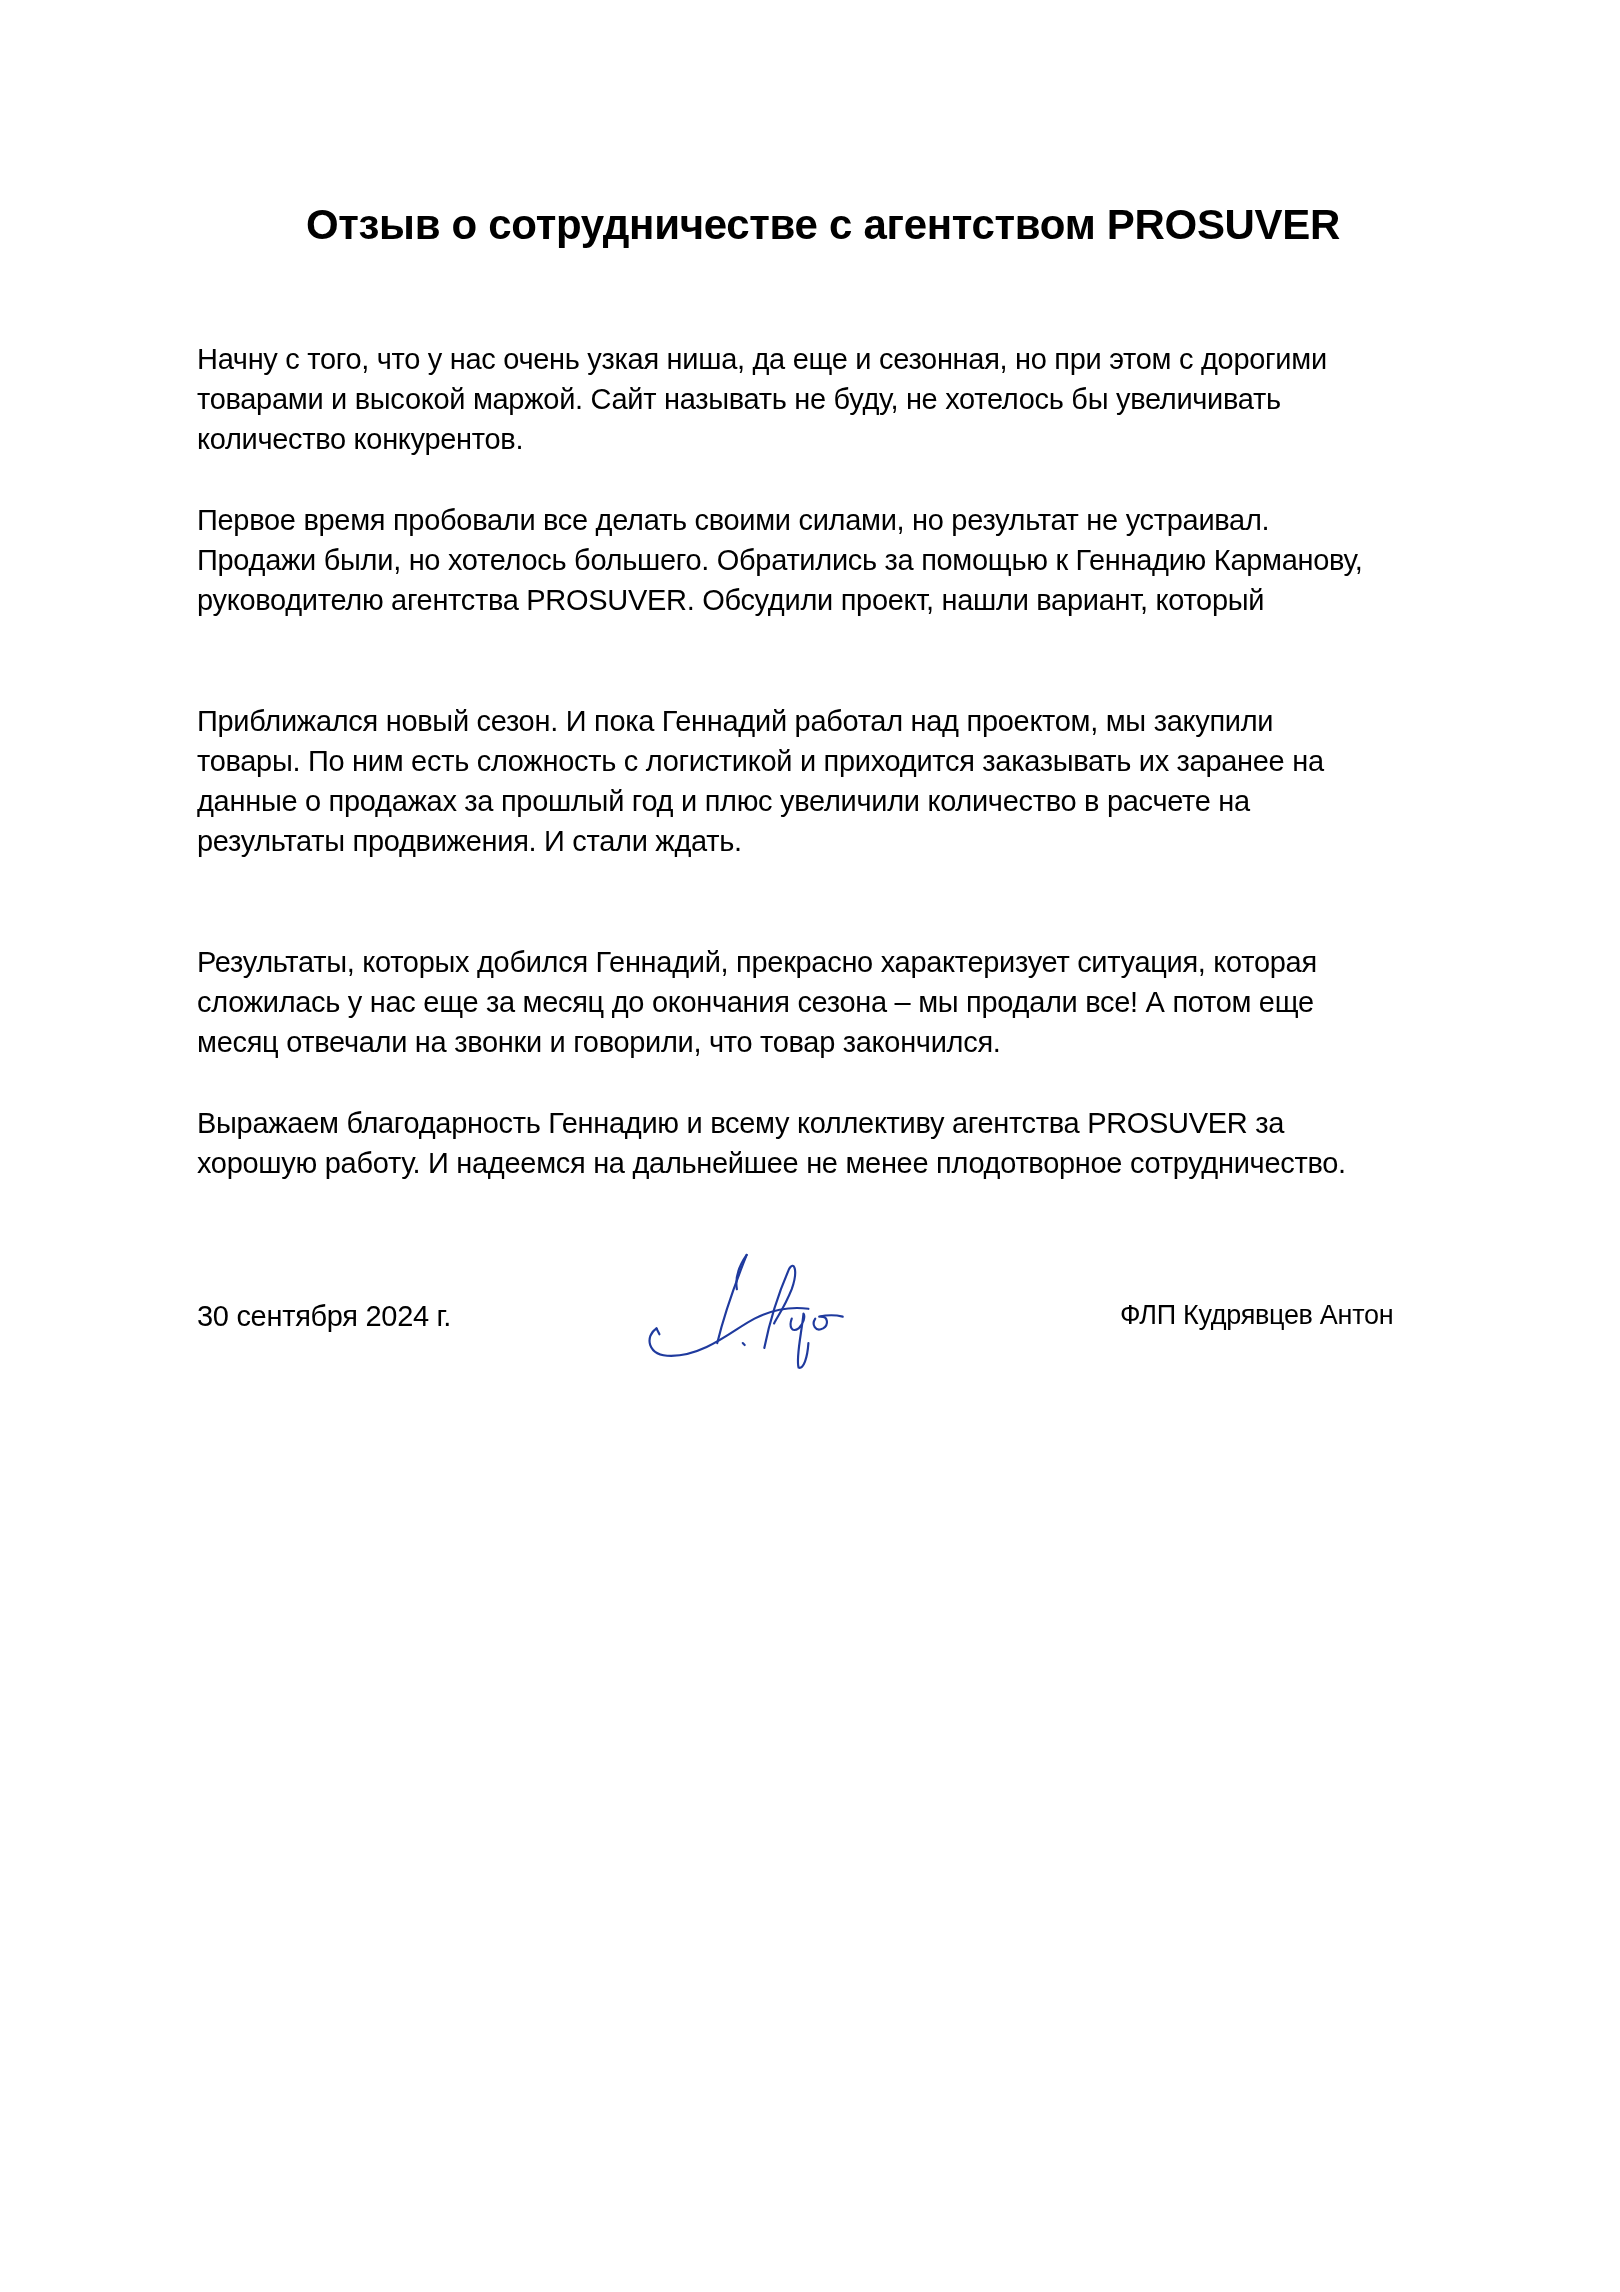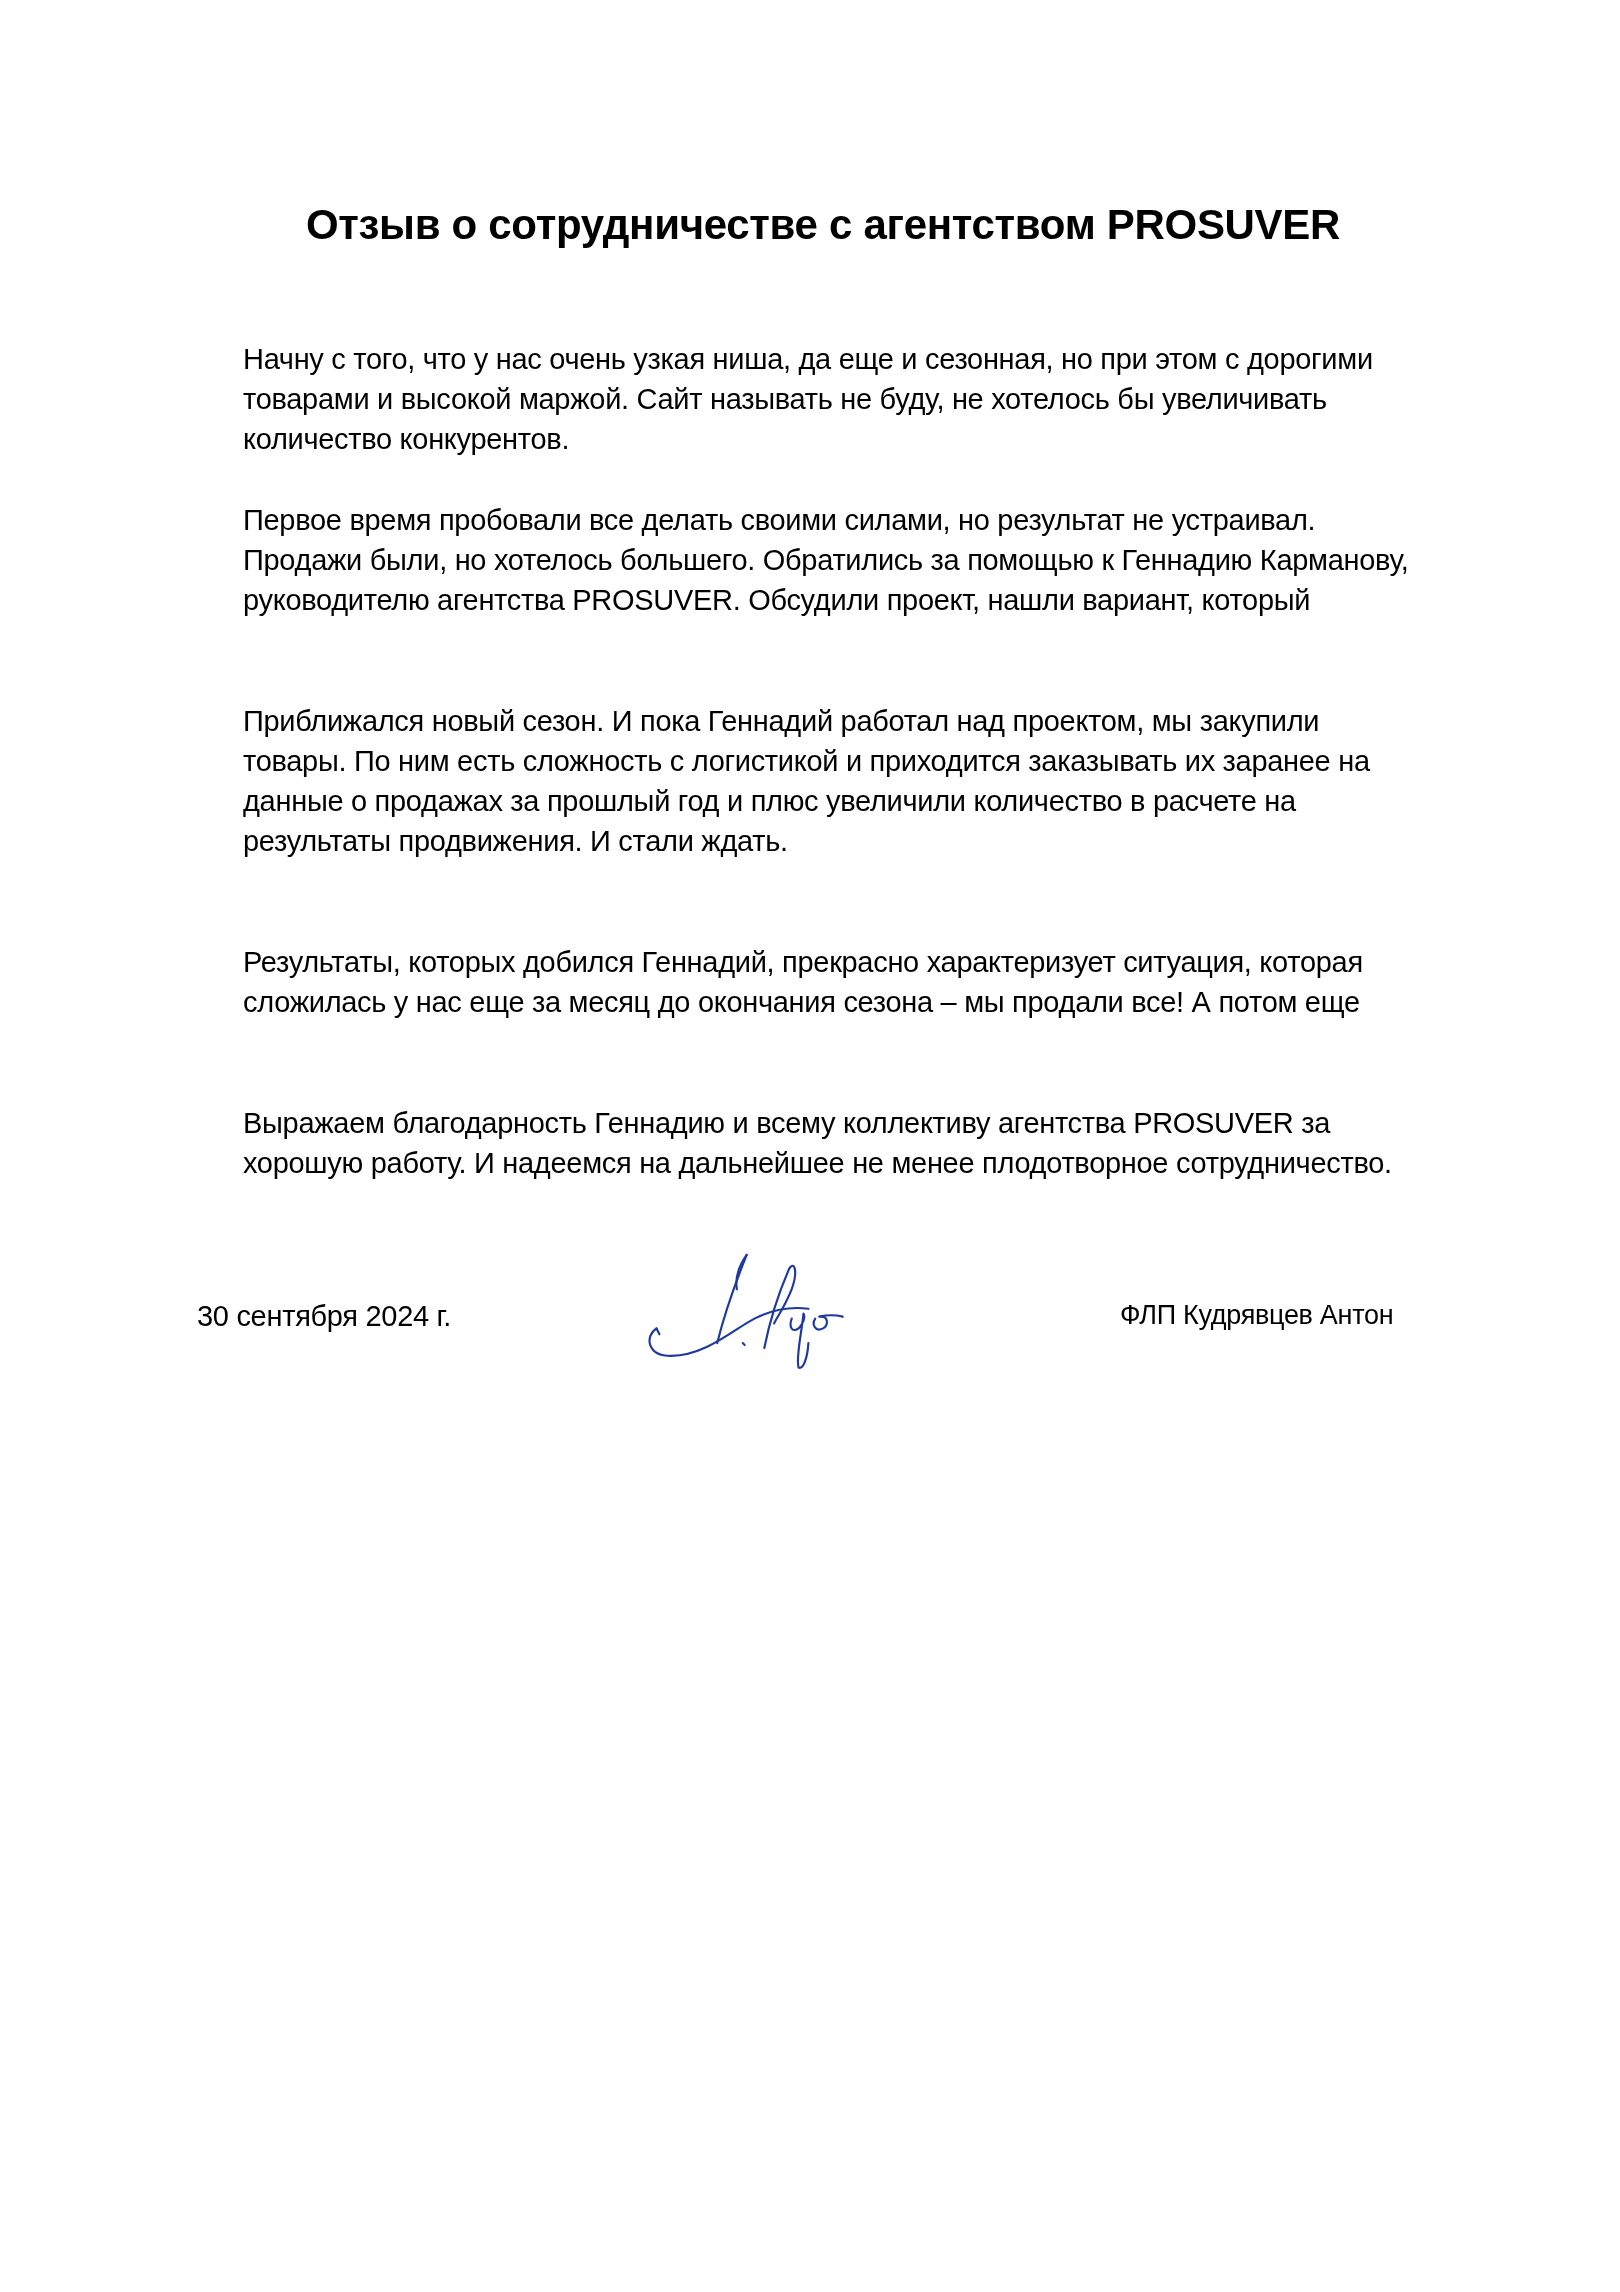--- a/index.html
+++ b/index.html
@@ -12,21 +12,21 @@
     .title {
       position: absolute; left: 0; top: 201px; width: 1620px;
       text-align: center; font-weight: bold; font-size: 42px; letter-spacing: -0.3px;
       margin: 0;
       padding-left: 13px;
     }
     .para {
       position: absolute; left: 197px; width: 1255px;
       font-size: 29px; line-height: 40px; margin: 0; letter-spacing: -0.3px;
     }
-    .para .line { display: block; white-space: nowrap; margin-left: 46px; }
+    .para .line { display: block; white-space: nowrap; }
     .p1 { top: 339px; }
     .p2 { top: 500px; }
     .p3 { top: 701px; }
     .p4 { top: 942px; }
     .p5 { top: 1103px; }
     .date {
       position: absolute; left: 197px; top: 1300px; font-size: 29px; letter-spacing: -0.3px;
     }
     .signer {
       position: absolute; left: 1120px; top: 1300px; font-size: 27px; letter-spacing: -0.3px;
@@ -56,20 +56,21 @@
   <p class="para p3">
     <span class="line">Приближался новый сезон. И пока Геннадий работал над проектом, мы закупили</span>
     <span class="line">товары. По ним есть сложность с логистикой и приходится заказывать их заранее на</span>
     <span class="line">данные о продажах за прошлый год и плюс увеличили количество в расчете на</span>
     <span class="line">результаты продвижения. И стали ждать.</span>
   </p>
 
   <p class="para p4">
     <span class="line">Результаты, которых добился Геннадий, прекрасно характеризует ситуация, которая</span>
     <span class="line">сложилась у нас еще за месяц до окончания сезона – мы продали все! А потом еще</span>
+    <span class="line">месяц отвечали на звонки и говорили, что товар закончился.</span>
   </p>
 
   <p class="para p5">
     <span class="line">Выражаем благодарность Геннадию и всему коллективу агентства PROSUVER за</span>
     <span class="line">хорошую работу. И надеемся на дальнейшее не менее плодотворное сотрудничество.</span>
   </p>
 
   <div class="date">30 сентября 2024 г.</div>
 
   <svg class="signature" viewBox="0 0 260 150" fill="none" stroke="#1f3a9e" stroke-width="2.2" stroke-linecap="round" stroke-linejoin="round">

